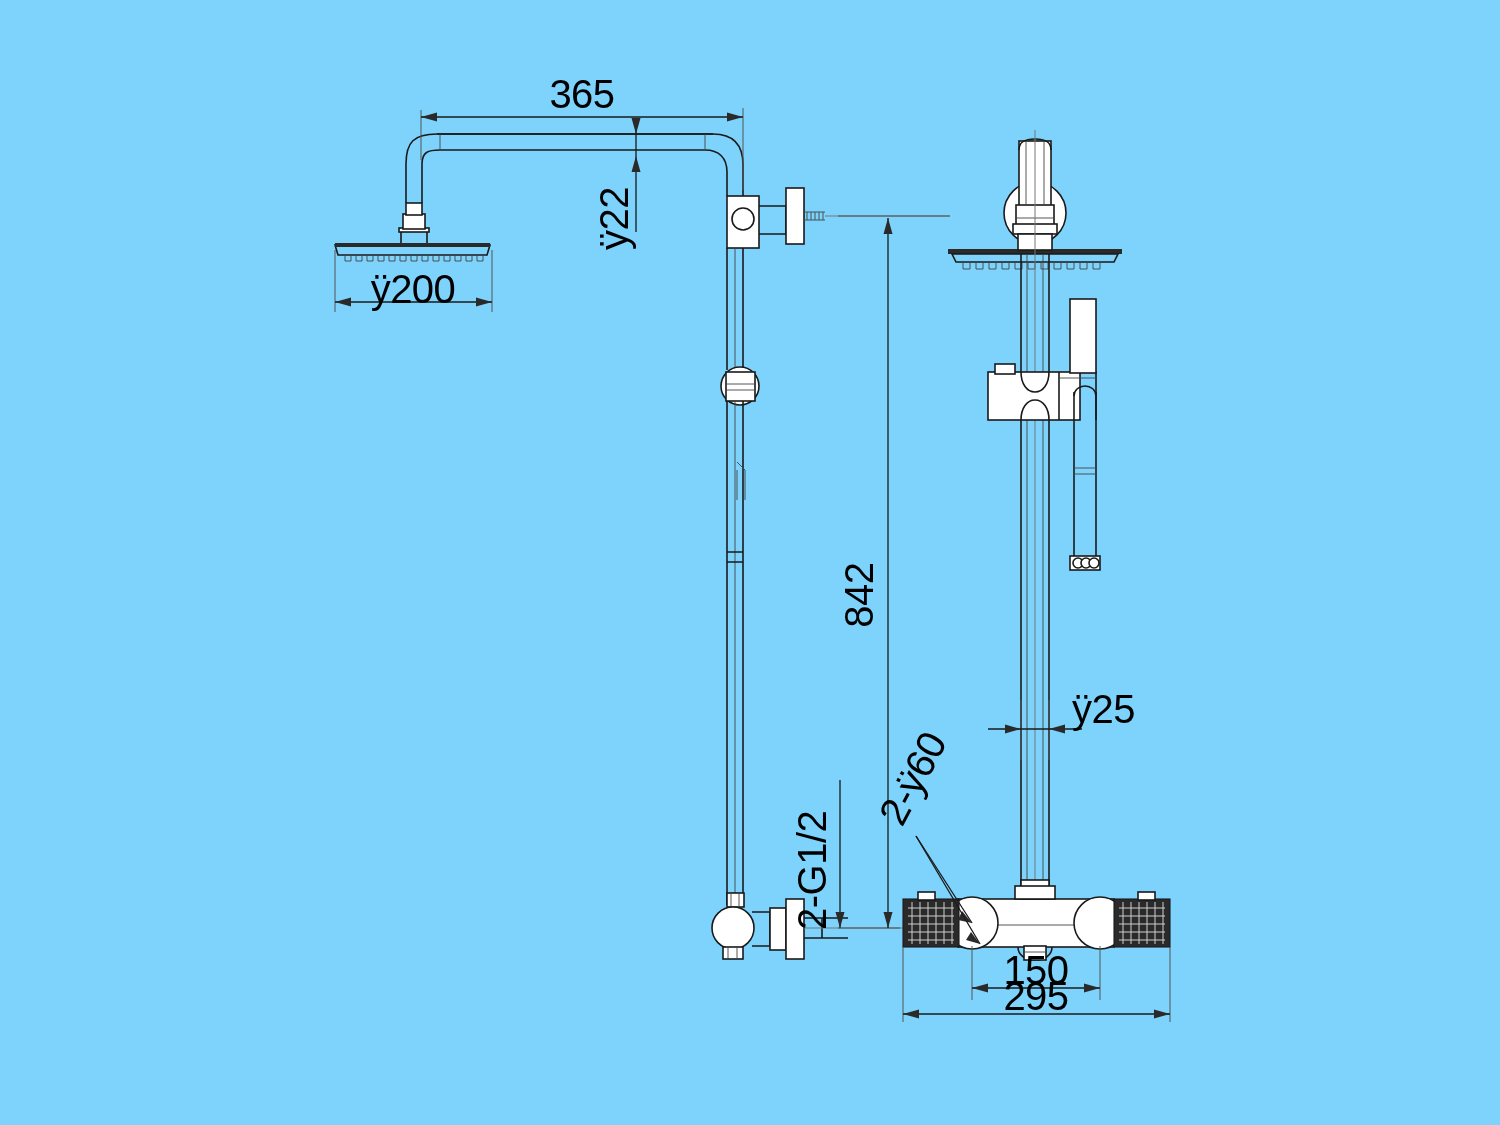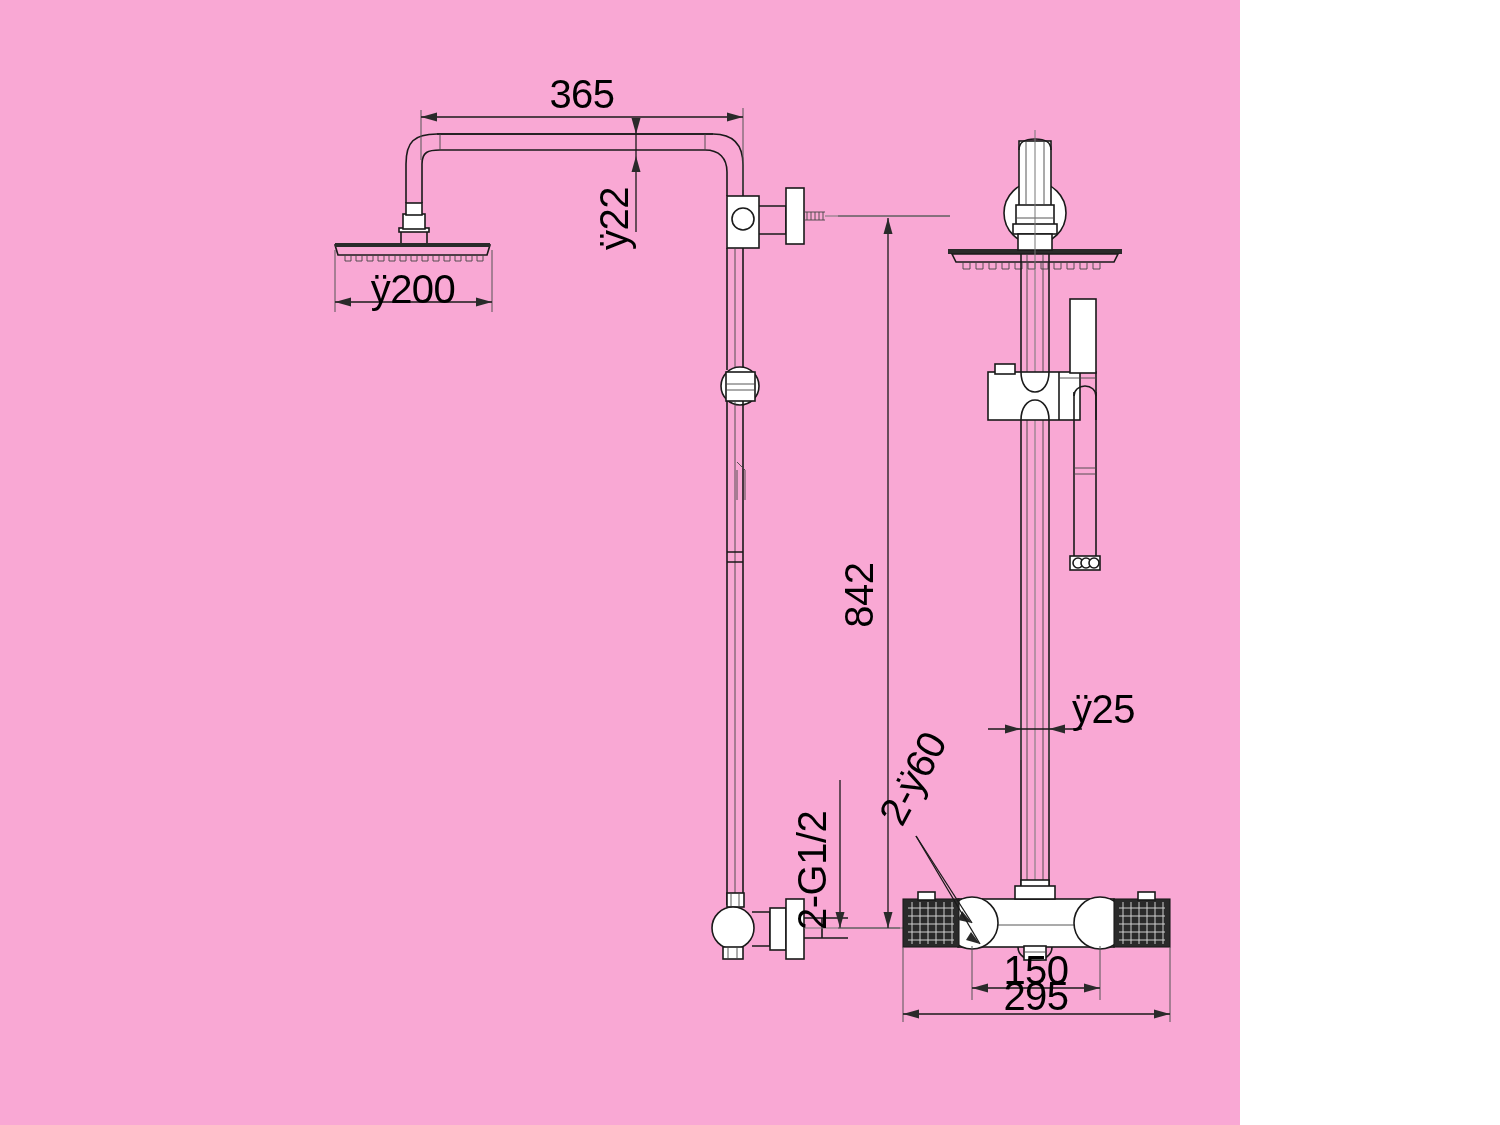--- a/index.html
+++ b/index.html
@@ -5,23 +5,23 @@
   html, body {
     margin: 0;
     padding: 0;
     background: #ffffff;
   }
   body {
     font-family: "Liberation Sans", sans-serif;
   }
   #canvas-wrap {
     position: relative;
-    width: 1240px;
+    width: 1500px;
     height: 1125px;
-    background: #f9a8d4;
+    background: #7dd3fc;
     overflow: hidden;
   }
   svg.drawing {
     position: absolute;
     left: 0;
     top: 0;
     width: 1500px;
     height: 1125px;
   }
   .ln { stroke: #1a1a1a; fill: none; stroke-width: 1.6; }

